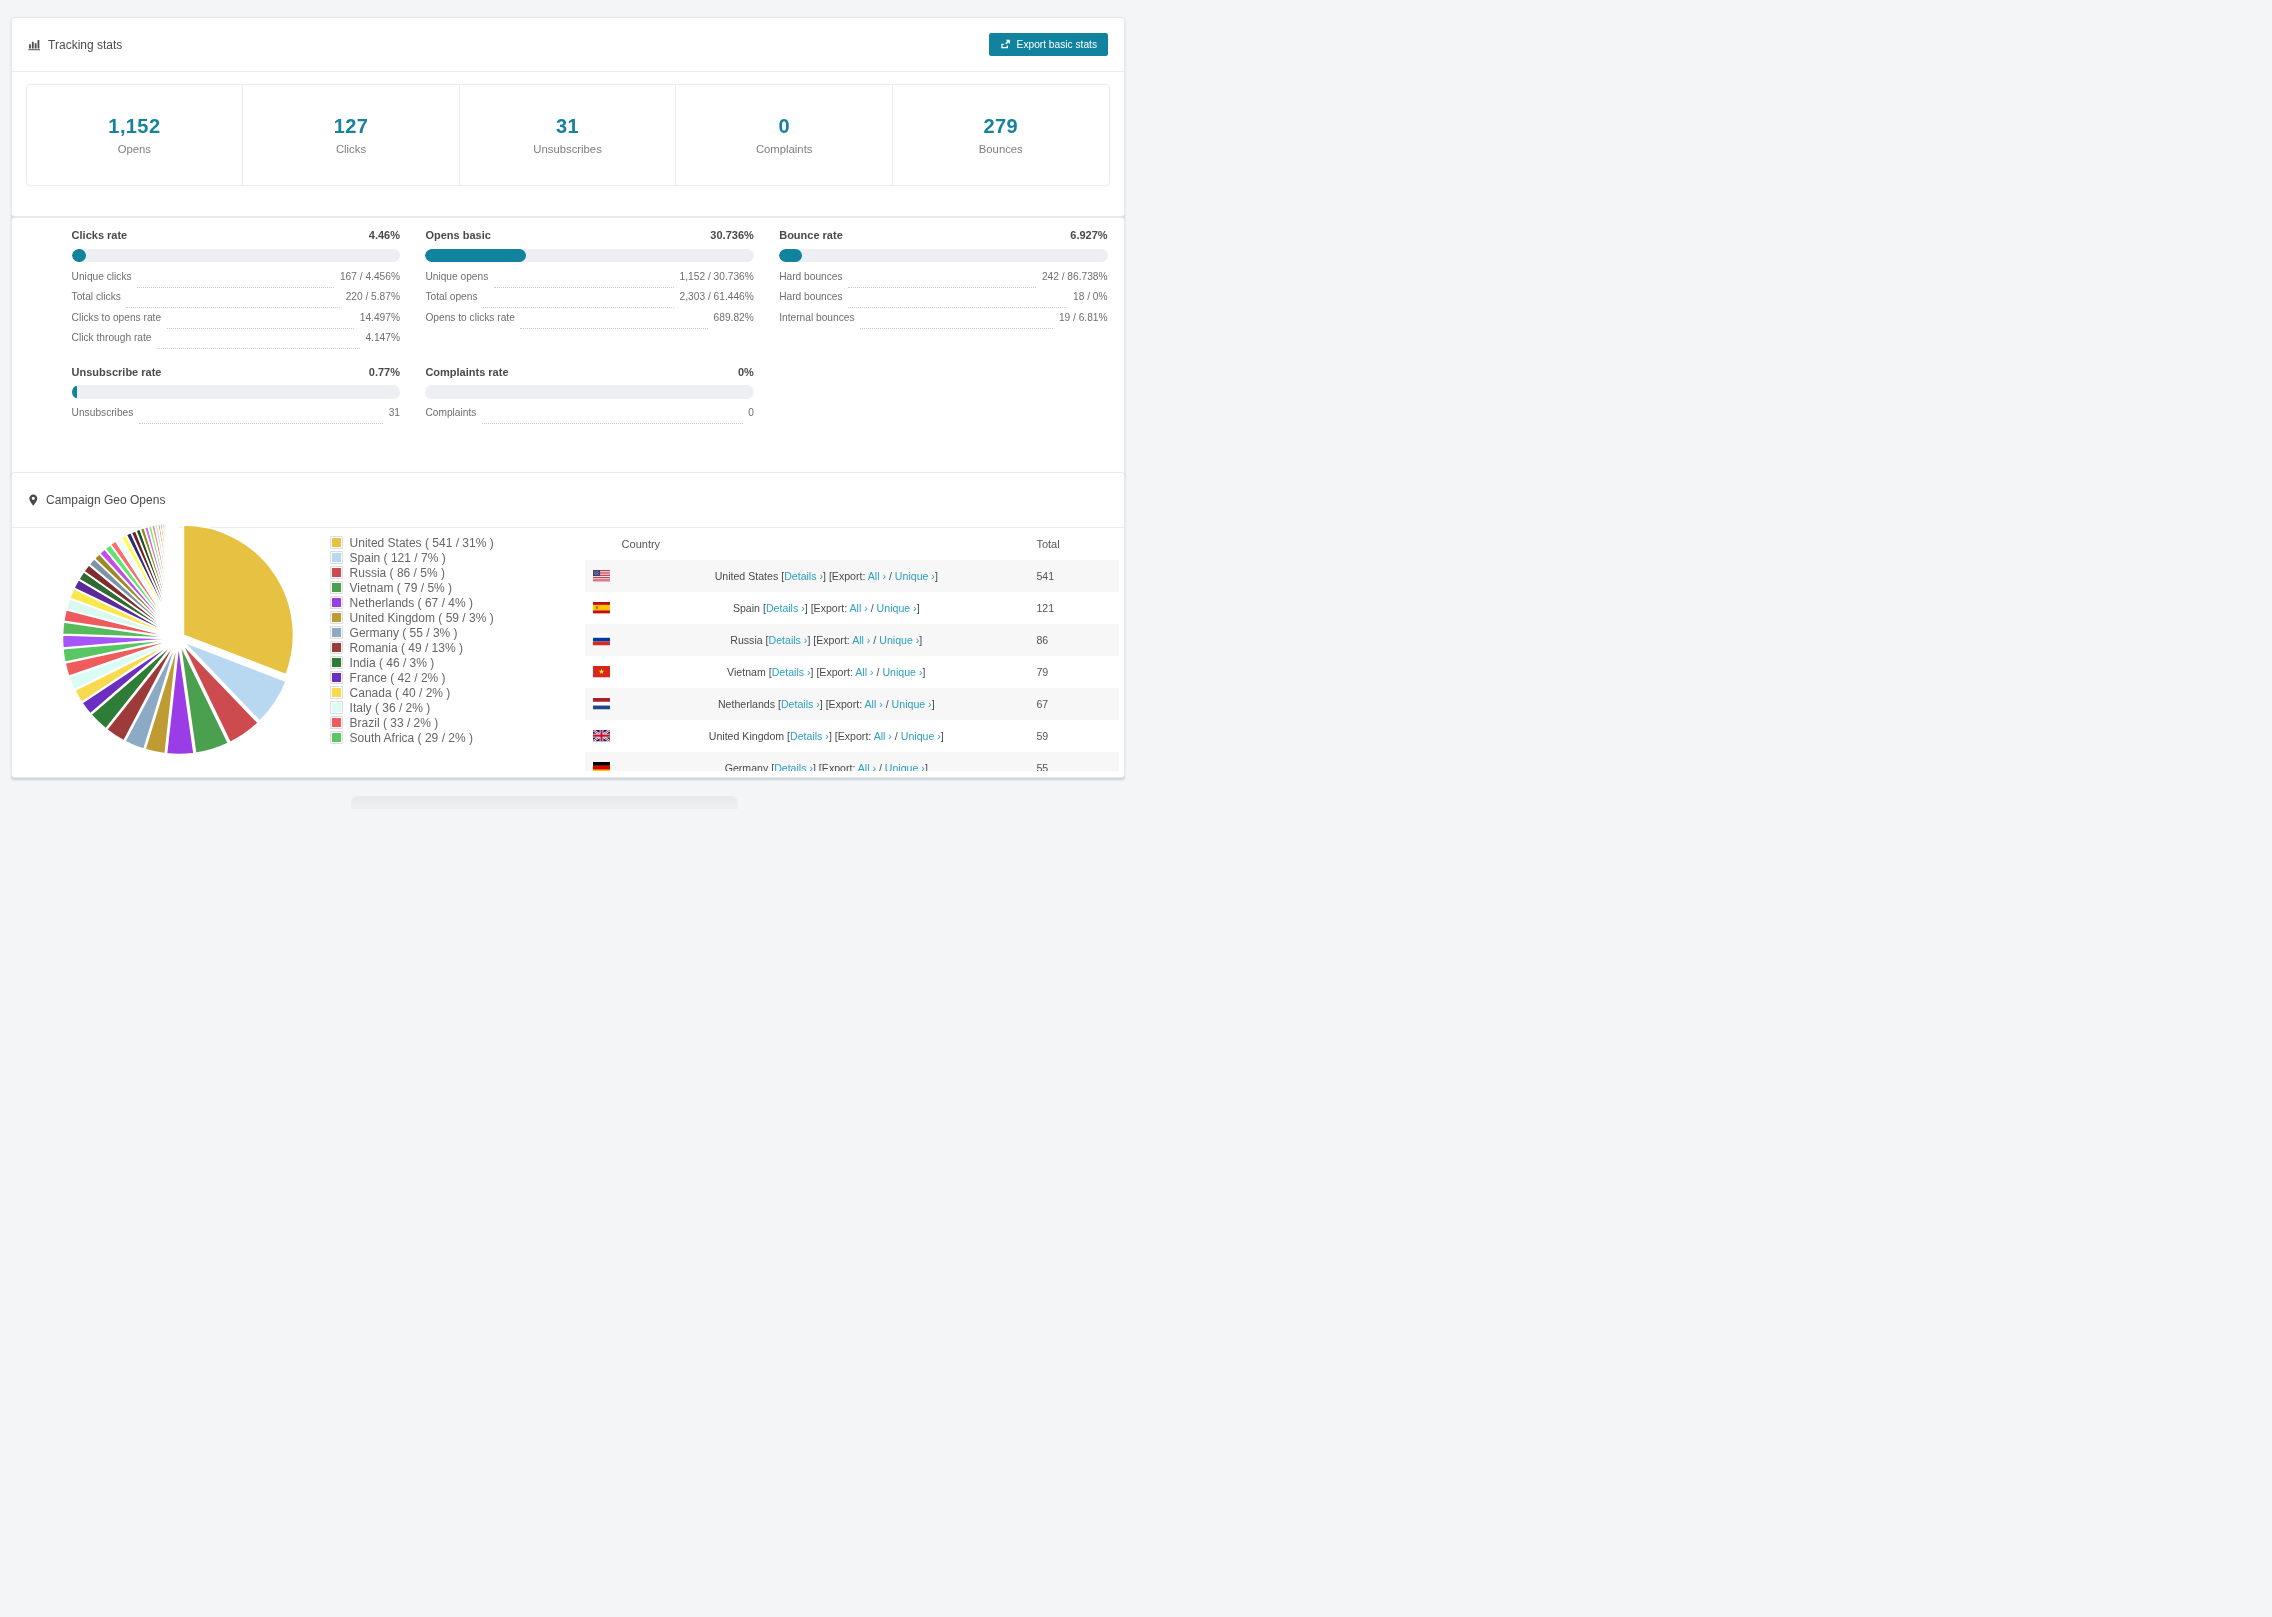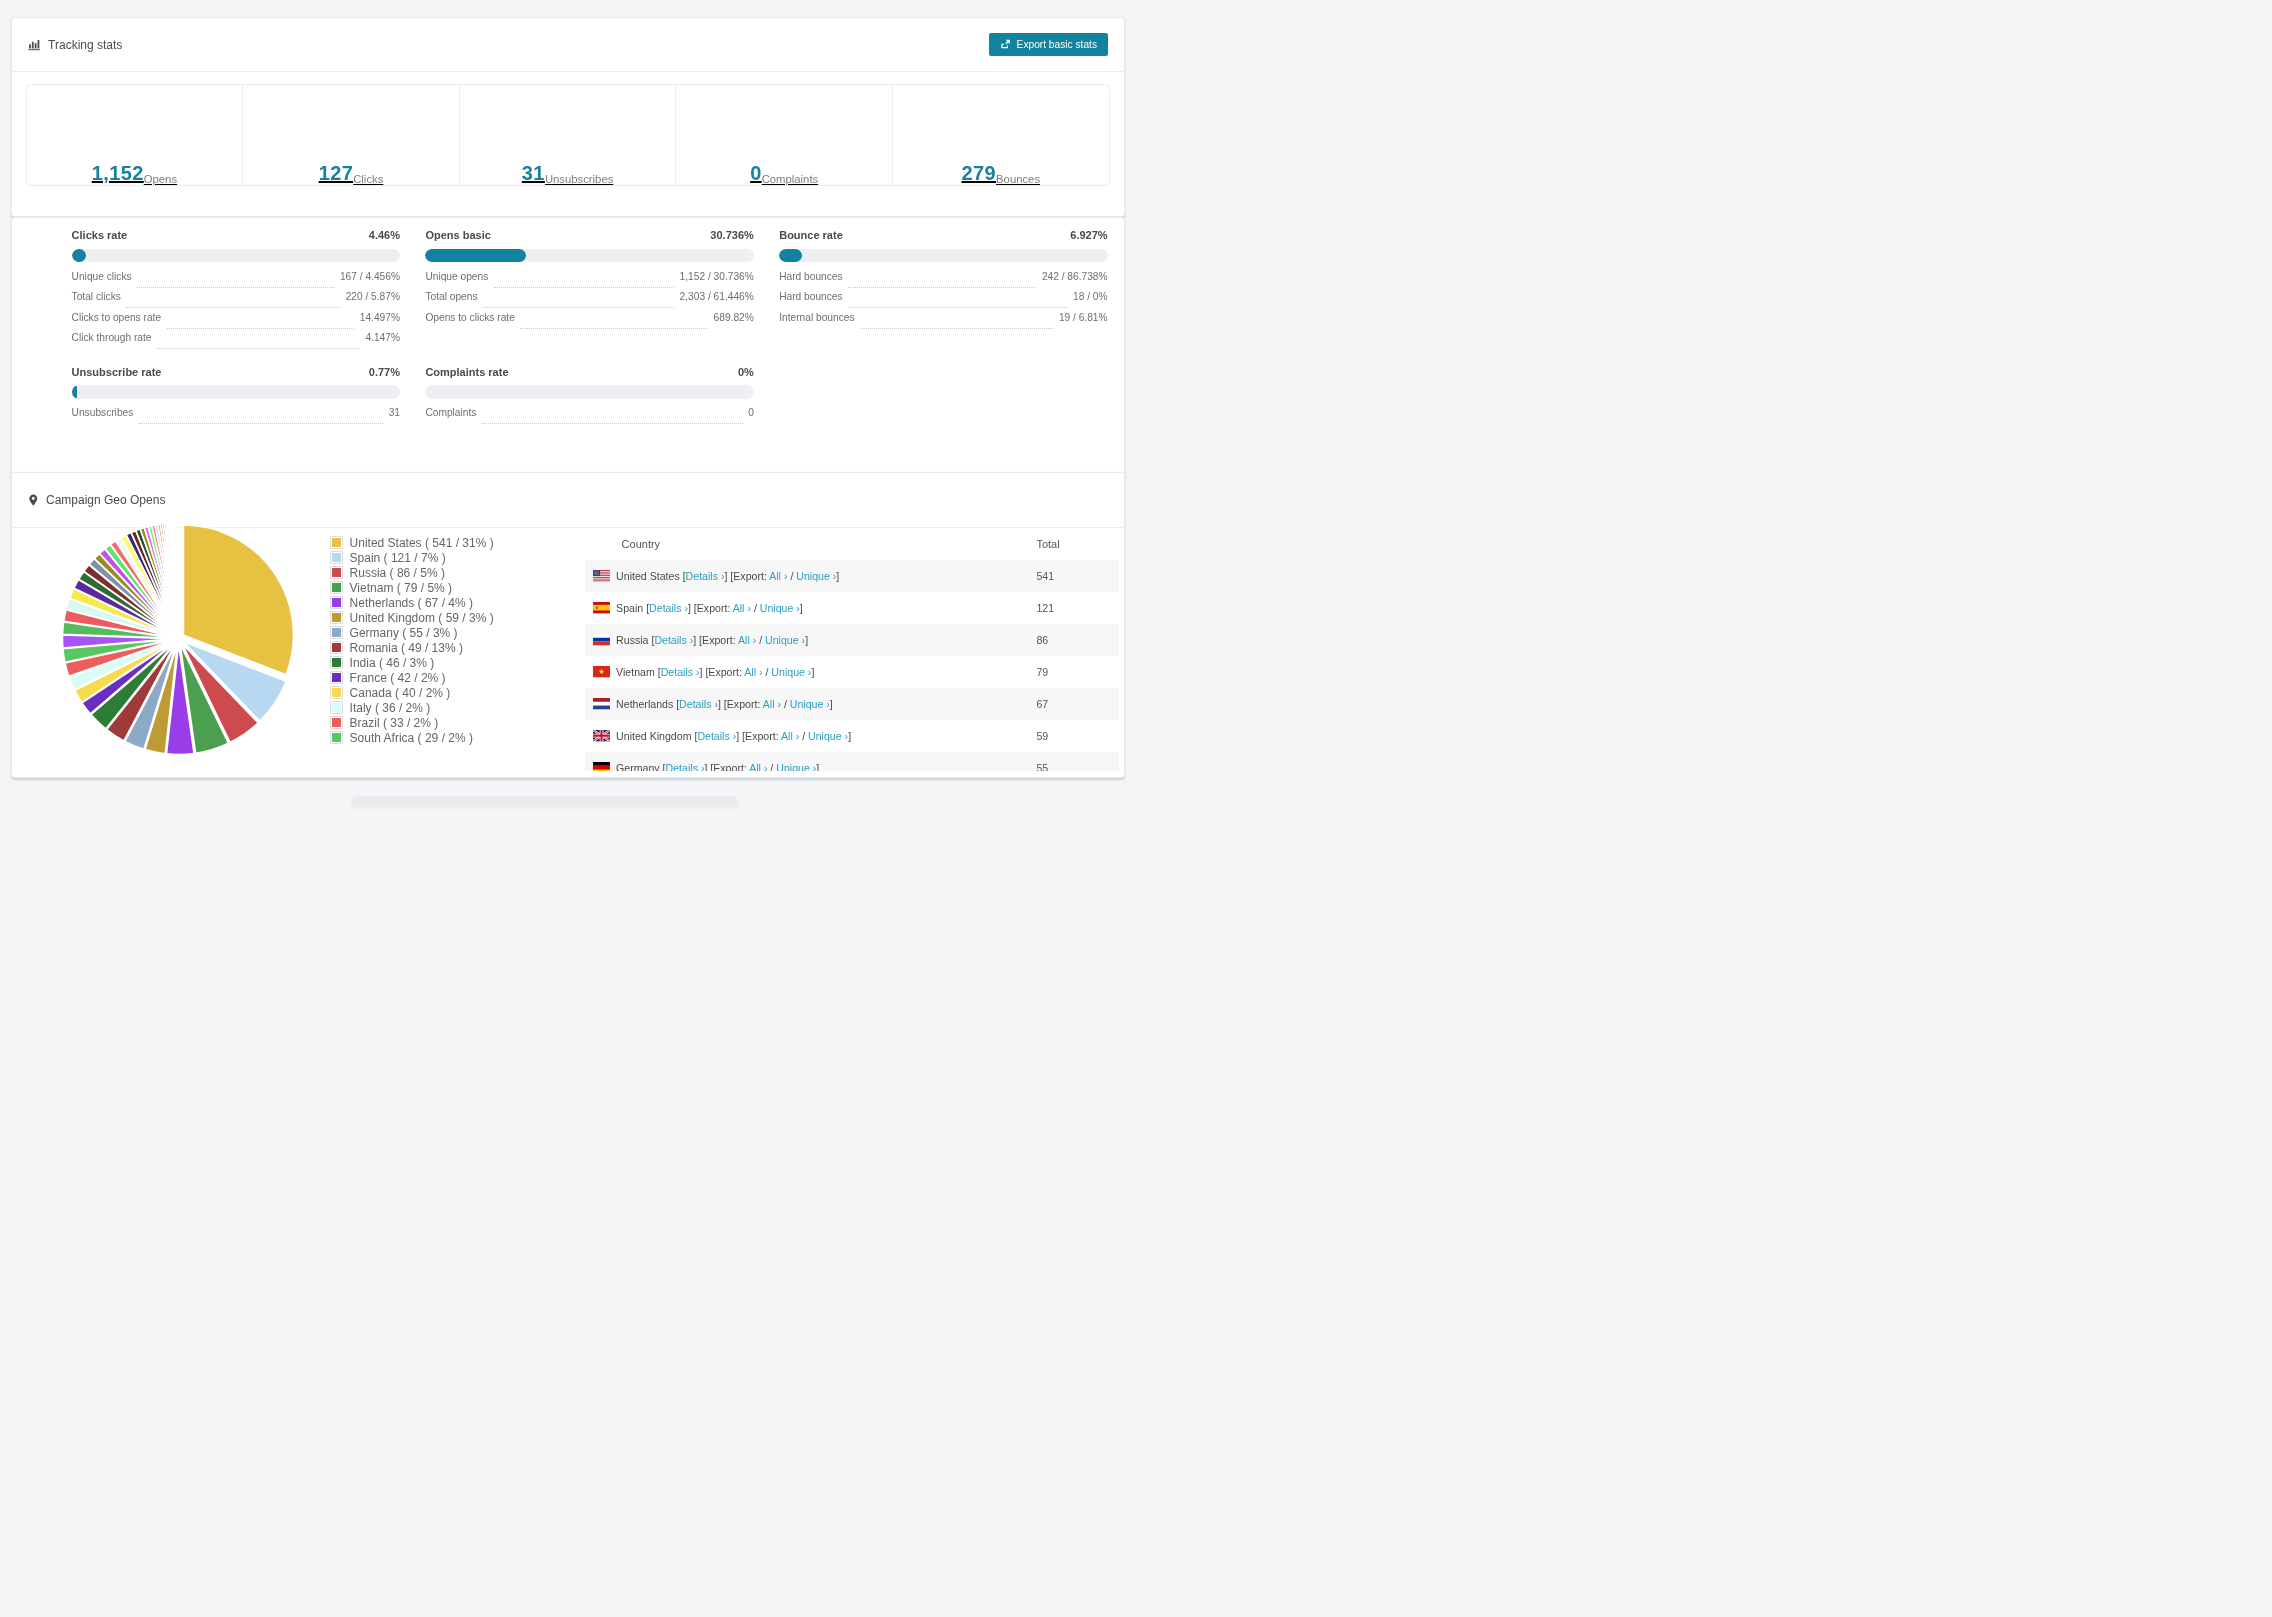--- a/index.html
+++ b/index.html
@@ -12,21 +12,21 @@
 
   .card-header{height:53px;display:flex;align-items:center;padding:0 16px;}
   .card3 .card-header{height:54px;}
   .hdr-title{font-size:12px;color:#4c4c4c;margin-left:7.8px;}
   .hdr-spacer{flex:1;}
   .hdr-divider{border-top:0.7px solid #ededef;}
   .export-btn{display:flex;align-items:center;gap:6.4px;background:#12839e;color:#fff;
         font-size:10.2px;padding:5.6px 10.6px;border:none;border-radius:2.1px;cursor:pointer;}
 
   .stats-row{display:flex;margin:12px 14px 0;border:0.7px solid #ececee;border-radius:4.2px;height:100px;background:#fff;}
-  .stat-cell{flex:1;display:flex;flex-direction:row;align-items:flex-end;justify-content:center;border-left:0.7px solid #ececee;text-decoration:underline;}
+  .stat-cell{flex:1;display:flex;flex-direction:column;align-items:center;justify-content:center;border-left:0.7px solid #ececee;}
   .stat-cell:first-child{border-left:none;}
   .stat-value{font-size:20px;font-weight:bold;color:#15829e;letter-spacing:0.4px;}
   .stat-label{font-size:11.3px;color:#7e7e7e;margin-top:5px;}
 
   .rates-grid{display:grid;grid-template-columns:1fr 1fr 1fr;column-gap:25.4px;row-gap:12.7px;padding:11.3px 16px;margin-left:44px;}
   .rate-head{display:flex;justify-content:space-between;align-items:baseline;}
   .rate-title,.rate-value{font-size:11px;font-weight:bold;color:#4a4a4a;}
   .rate-bar{margin-top:7.8px;height:13.4px;background:#edeff2;border-radius:7px;overflow:hidden;}
   .rate-fill{height:100%;background:#12839e;border-radius:7px;}
   .rate-rows{margin-top:8.5px;}
@@ -40,21 +40,21 @@
   .legend-item{display:flex;align-items:center;height:15px;font-size:12px;color:#666;cursor:pointer;}
   .swatch{width:9.2px;height:9.2px;margin-right:7.8px;border:1.4px solid #fff;box-shadow:0 0 0 0.7px #cfcfcf;flex:none;}
   .geo-table{flex:1;height:243px;overflow:hidden;font-size:10.6px;}
   .thead{display:flex;align-items:center;height:32px;color:#555;font-size:11px;}
   .th-country{flex:1;padding-left:37px;}
   .th-total{width:83px;}
   .geo-row{display:flex;align-items:center;height:32px;color:#4a4a4a;}
   .geo-row.striped{background:#f7f7f8;}
   .flag{width:17px;height:11.3px;margin-left:8.5px;flex:none;display:block;}
   .flag svg{display:block;width:17px;height:11.3px;}
-  .row-main{flex:1;padding-left:6px;white-space:nowrap;}
+  .row-main{flex:1;padding-left:6px;white-space:nowrap;text-align:center;}
   .row-total{width:83px;color:#555;}
   .tlink{color:#2d9dc3;cursor:pointer;text-decoration:none;}
 
   .below-sheet{position:absolute;left:351px;top:796px;width:387px;height:21px;
         background:linear-gradient(#e7e9ec,#f2f3f5);border-radius:7px 7px 0 0;}
 </style>
 </head>
 <body>
 
 <div class="page">

